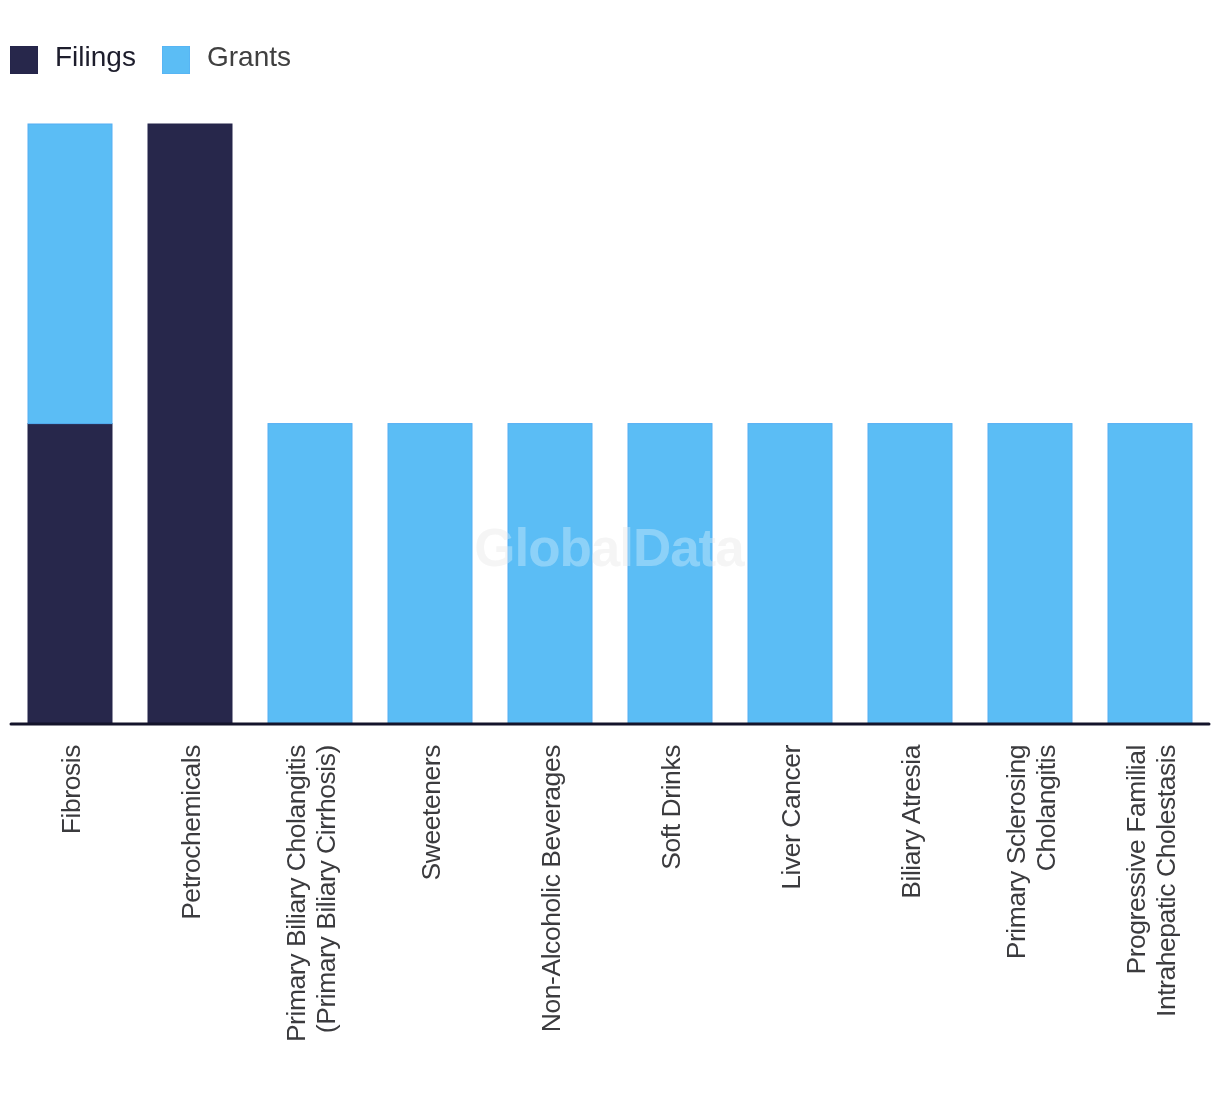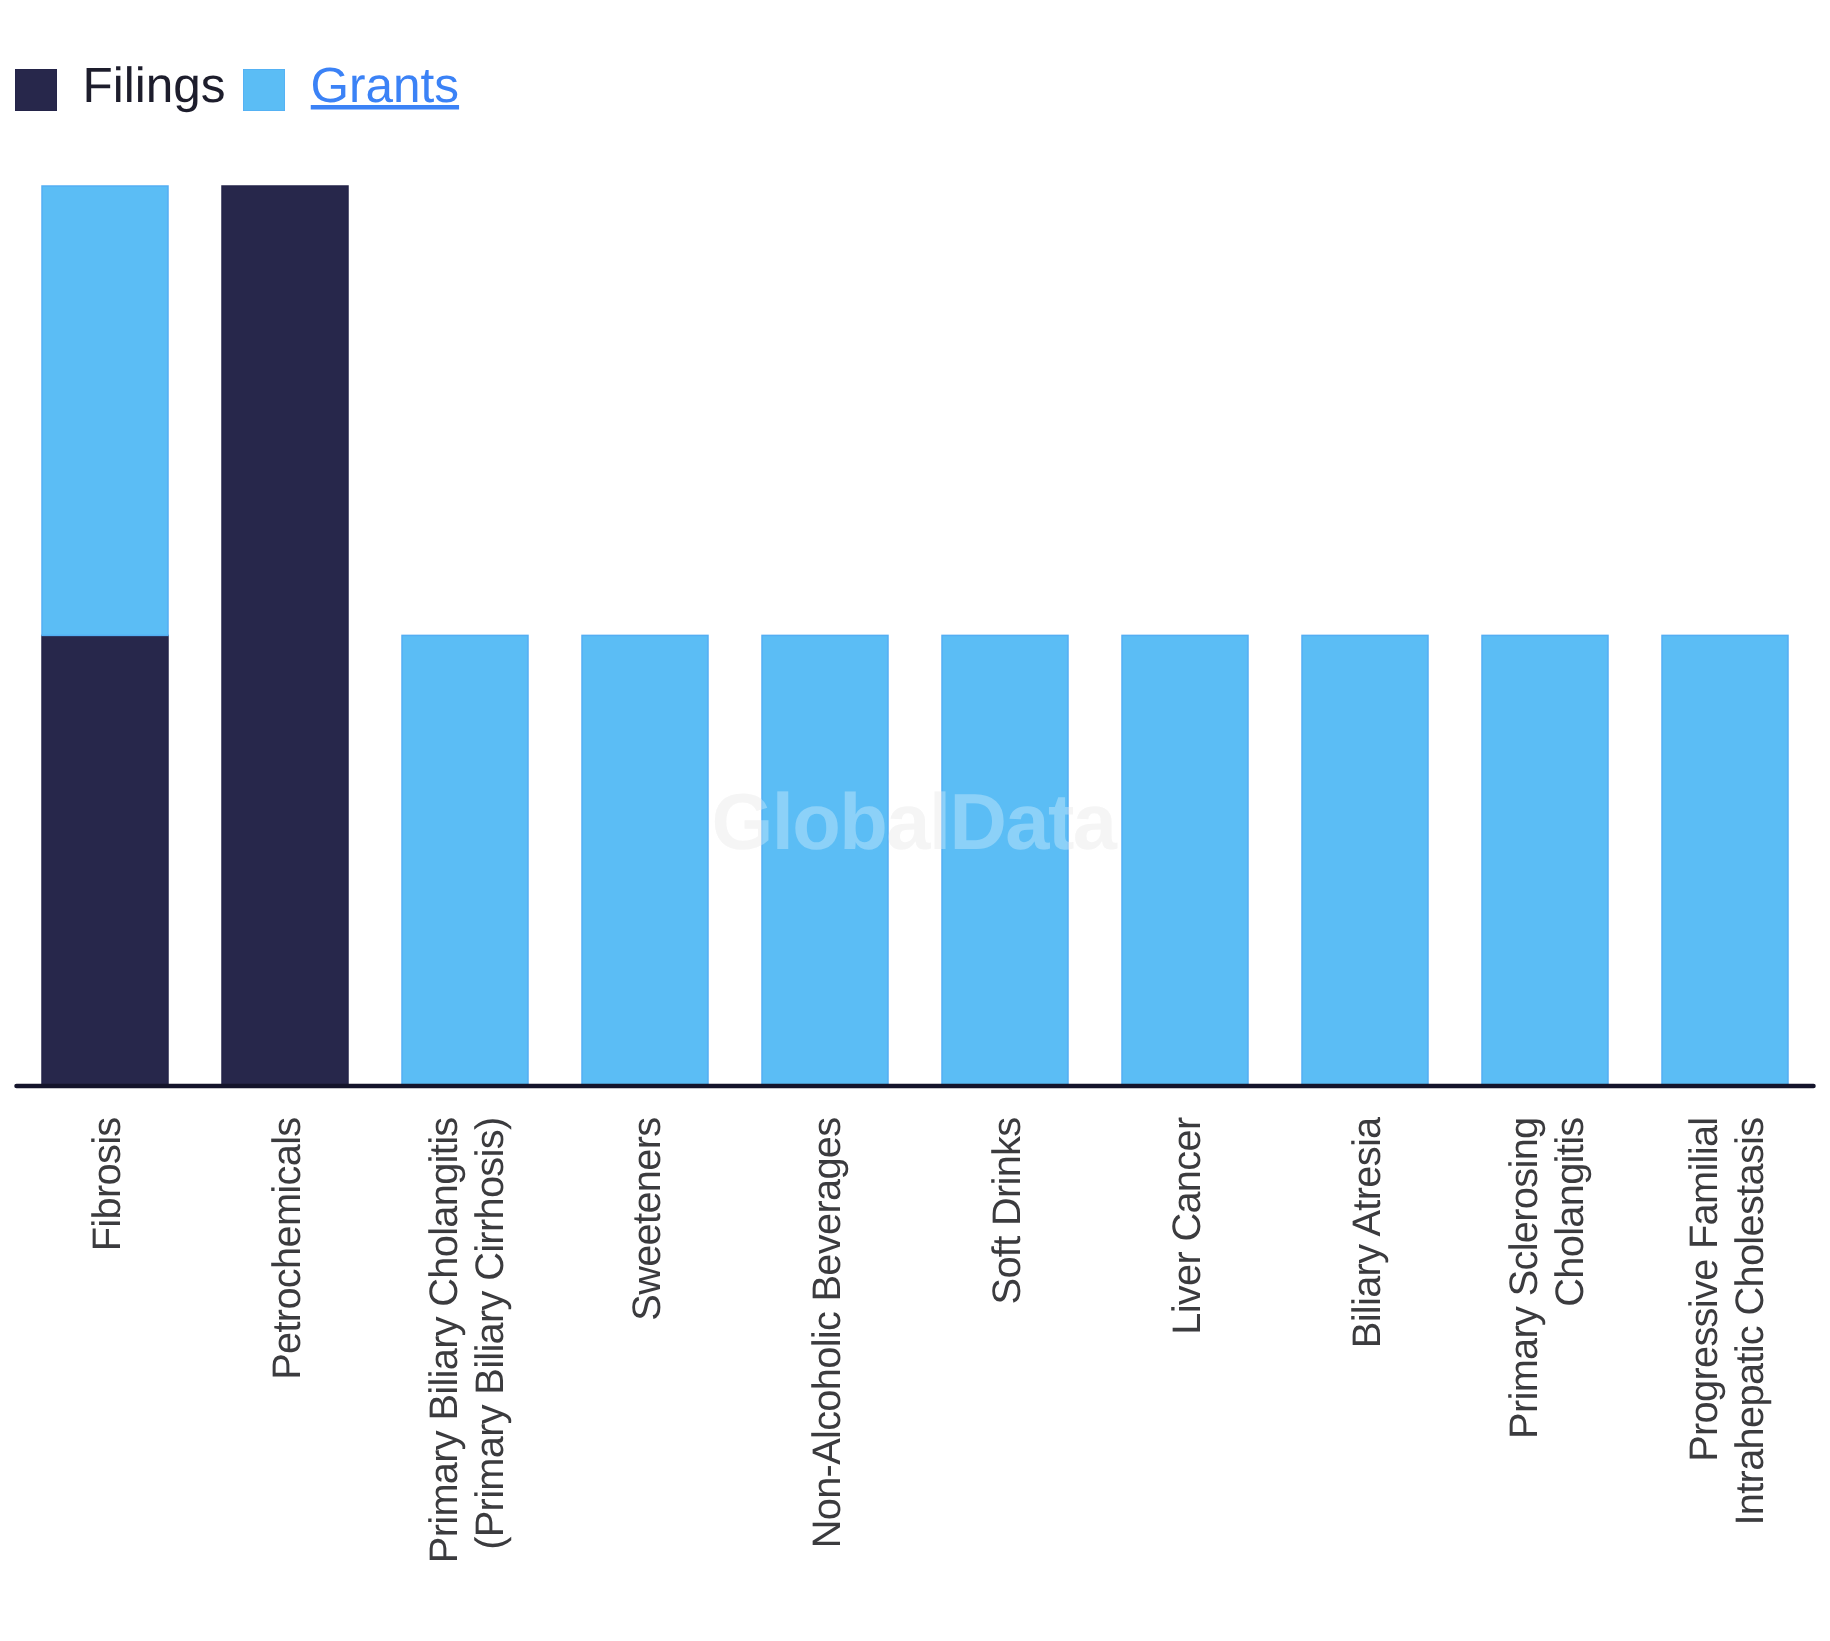--- a/index.html
+++ b/index.html
@@ -6,39 +6,39 @@
   html,body{margin:0;padding:0;background:#ffffff;}
   *{-webkit-font-smoothing:antialiased;}
   body{width:1220px;height:1094px;overflow:hidden;
        font-family:"Liberation Sans",sans-serif;}
   #root{position:relative;width:1220px;height:1094px;background:#fff;will-change:transform;}
 
   
   #legend{position:absolute;left:0;top:0;width:1220px;height:100px;}
   .legend-item{position:absolute;top:46px;height:28px;}
   .swatch{position:absolute;left:0;top:0;width:28px;height:28px;}
-  .legend-label{position:absolute;left:45px;top:-3px;font-size:33px;color:#1d1d2c;
+  .legend-label{position:absolute;left:45px;top:-3px;font-size:28px;color:#1d1d2c;
                 line-height:28px;white-space:nowrap;will-change:transform;}
 
   
   #plot{position:absolute;left:0;top:0;}
 </style>
 </head>
 <body>
 
 <div id="root">
 
   <div id="legend">
     <div class="legend-item" style="left:10px">
       <span class="swatch" style="background: rgb(39, 39, 75); box-shadow: rgb(36, 36, 74) 0px 0px 0px 0.5px inset;"></span>
       <span class="legend-label" style="color: rgb(29, 29, 44);">Filings</span>
     </div>
     <div class="legend-item" style="left:162px">
       <span class="swatch" style="background: rgb(91, 189, 245); box-shadow: rgb(84, 174, 243) 0px 0px 0px 0.5px inset;"></span>
-      <span class="legend-label" style="color: #3b82f6; text-decoration: underline;">Grants</span>
+      <span class="legend-label" style="color: #404040;">Grants</span>
     </div>
   </div>
 
   <svg id="plot" width="1220" height="1094">
       <text x="609" y="566" text-anchor="middle" font-family="&quot;Liberation Sans&quot;, sans-serif" font-size="53" font-weight="700" letter-spacing="-1.05" fill="#000000" fill-opacity="0.057">GlobalData</text>
       <g>
         <rect x="28" y="423.6" width="84" height="299.6" fill="#27274b" stroke="rgb(36,36,74)" stroke-width="1"></rect>
         <rect x="28" y="124" width="84" height="299.6" fill="#5bbdf5" stroke="rgb(84,174,243)" stroke-width="1"></rect>
       </g>
       <g>

